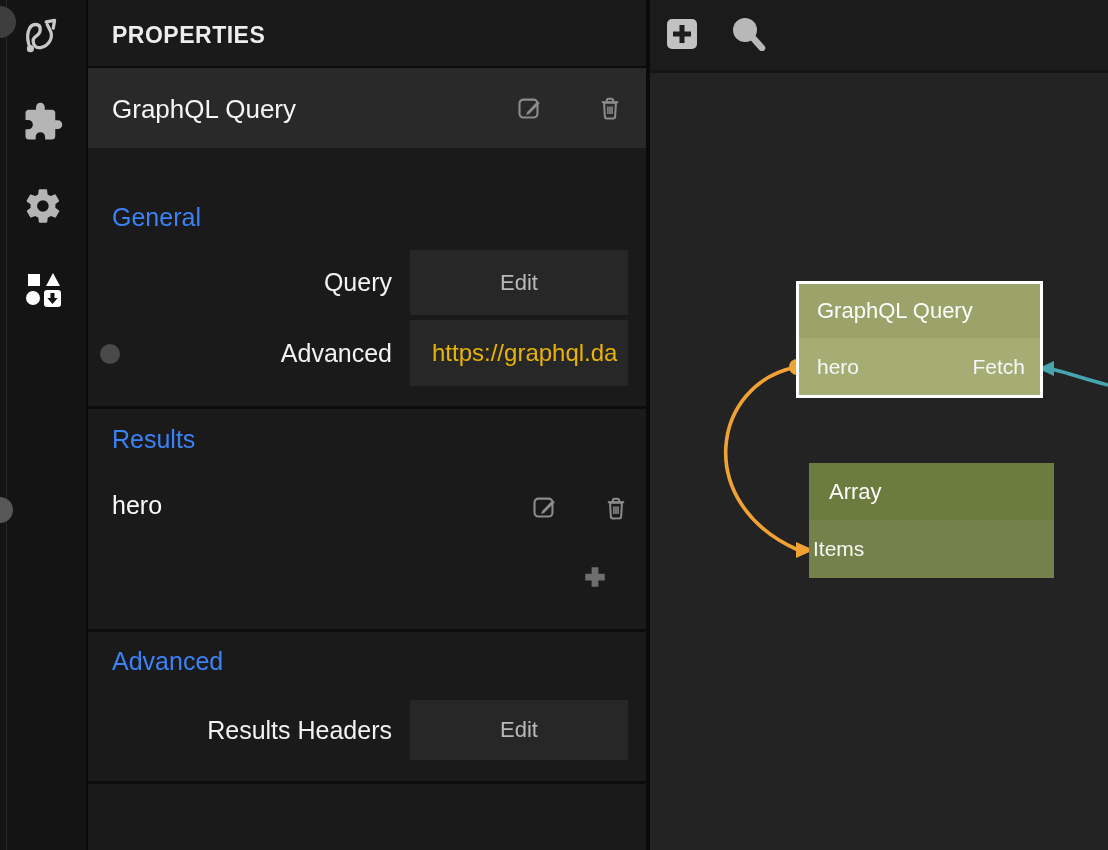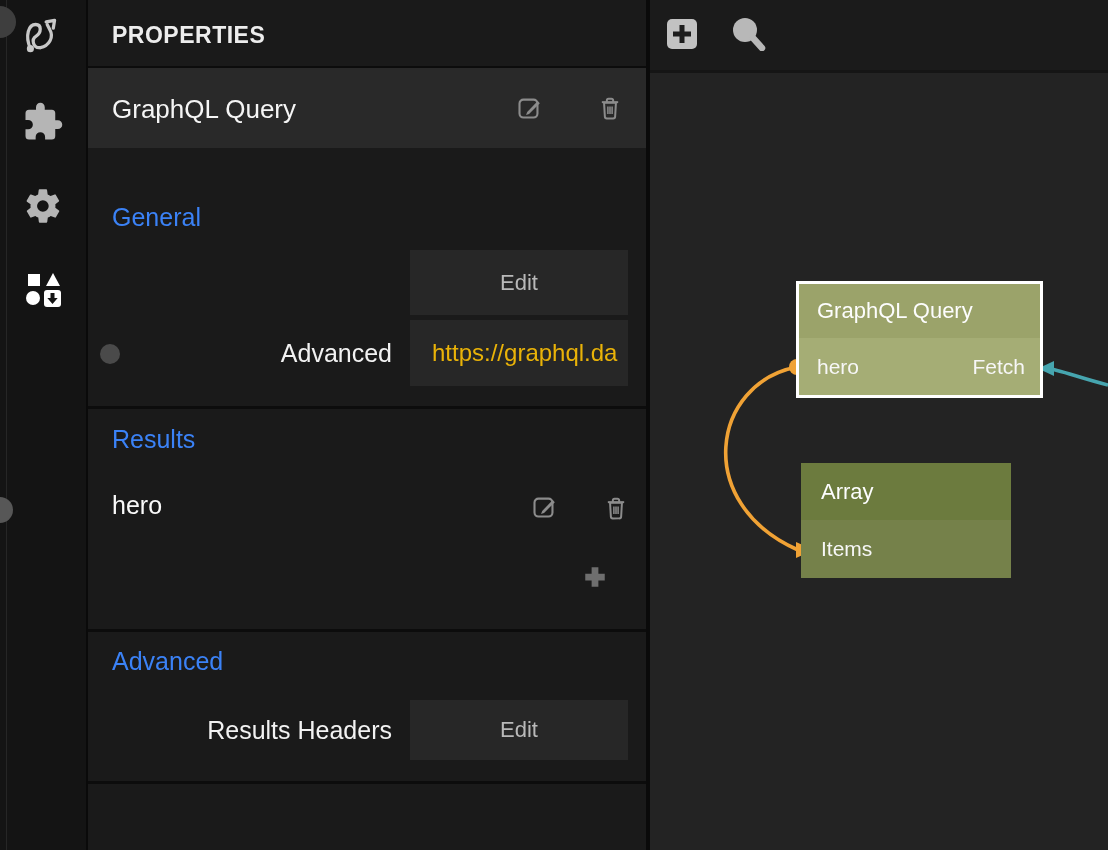--- a/index.html
+++ b/index.html
@@ -53,23 +53,23 @@
   .gnode.selected{border:3px solid var(--selection-border,#ffffff);}
   .gnode .nhead{display:flex;align-items:center;padding-left:18px;
                 font-size:22px;color:#fdfdfd;}
   .gnode .nbody{display:flex;align-items:center;justify-content:space-between;
                 padding:0 15px 0 18px;font-size:21px;color:#f7f7f7;}
   .gnode .port{cursor:crosshair;}
 
   #node-graphql{left:146px;top:281px;width:247px;height:117px;}
   #node-graphql .nhead{height:54px;background:var(--node-selected-header,#9ba36a);}
   #node-graphql .nbody{height:57px;background:var(--node-selected-body,#a5ad75);}
-  #node-array{left:151px;top:463px;width:210px;height:115px;}
+  #node-array{left:159px;top:463px;width:245px;height:115px;}
   #node-array .nhead{height:57px;background:var(--node-header,#6c7b3e);padding-left:20px;}
-  #node-array .nbody{height:58px;background:var(--node-body,#75814a);padding-left:20px;}
+  #node-array .nbody{height:58px;background:var(--node-body,#75814a);padding-left:4px;}
 </style>
 </head>
 <body>
 
 <div class="app">
 
   <aside class="sidebar">
     <div class="vline"></div>
     <div class="edge-bump top"></div>
     <div class="edge-bump mid"></div>
@@ -124,20 +124,21 @@
         <svg viewBox="0 0 24 24" fill="none" stroke="currentColor" stroke-width="1.7">
           <path d="M5 7h14"></path>
           <path d="M9.3 7V5.4A1.4 1.4 0 0 1 10.7 4h2.6a1.4 1.4 0 0 1 1.4 1.4V7"></path>
           <path d="M6.9 7.4h10.2l-.7 12a1.6 1.6 0 0 1-1.6 1.5H9.2a1.6 1.6 0 0 1-1.6-1.5z"></path>
           <path d="M10.2 10.8v6.4 M12 10.8v6.4 M13.8 10.8v6.4" stroke-width="1.3"></path>
         </svg>
       </div>
     </div>
 
     <div class="section-label" style="top:203px">General</div>
+    <div class="prop-label" style="top:250px;line-height:65px">Query</div>
     <div class="btn" style="top:250px;height:65px;line-height:65px">Edit</div>
 
     <div class="port-dot"></div>
     <div class="prop-label" style="top:320px;line-height:66px">Advanced</div>
     <div class="field" style="top:320px;height:66px;line-height:66px">https://graphql.da</div>
 
     <div class="hr" style="top:406px"></div>
 
     <div class="section-label" style="top:425px">Results</div>
     <div class="result-name">hero</div>

